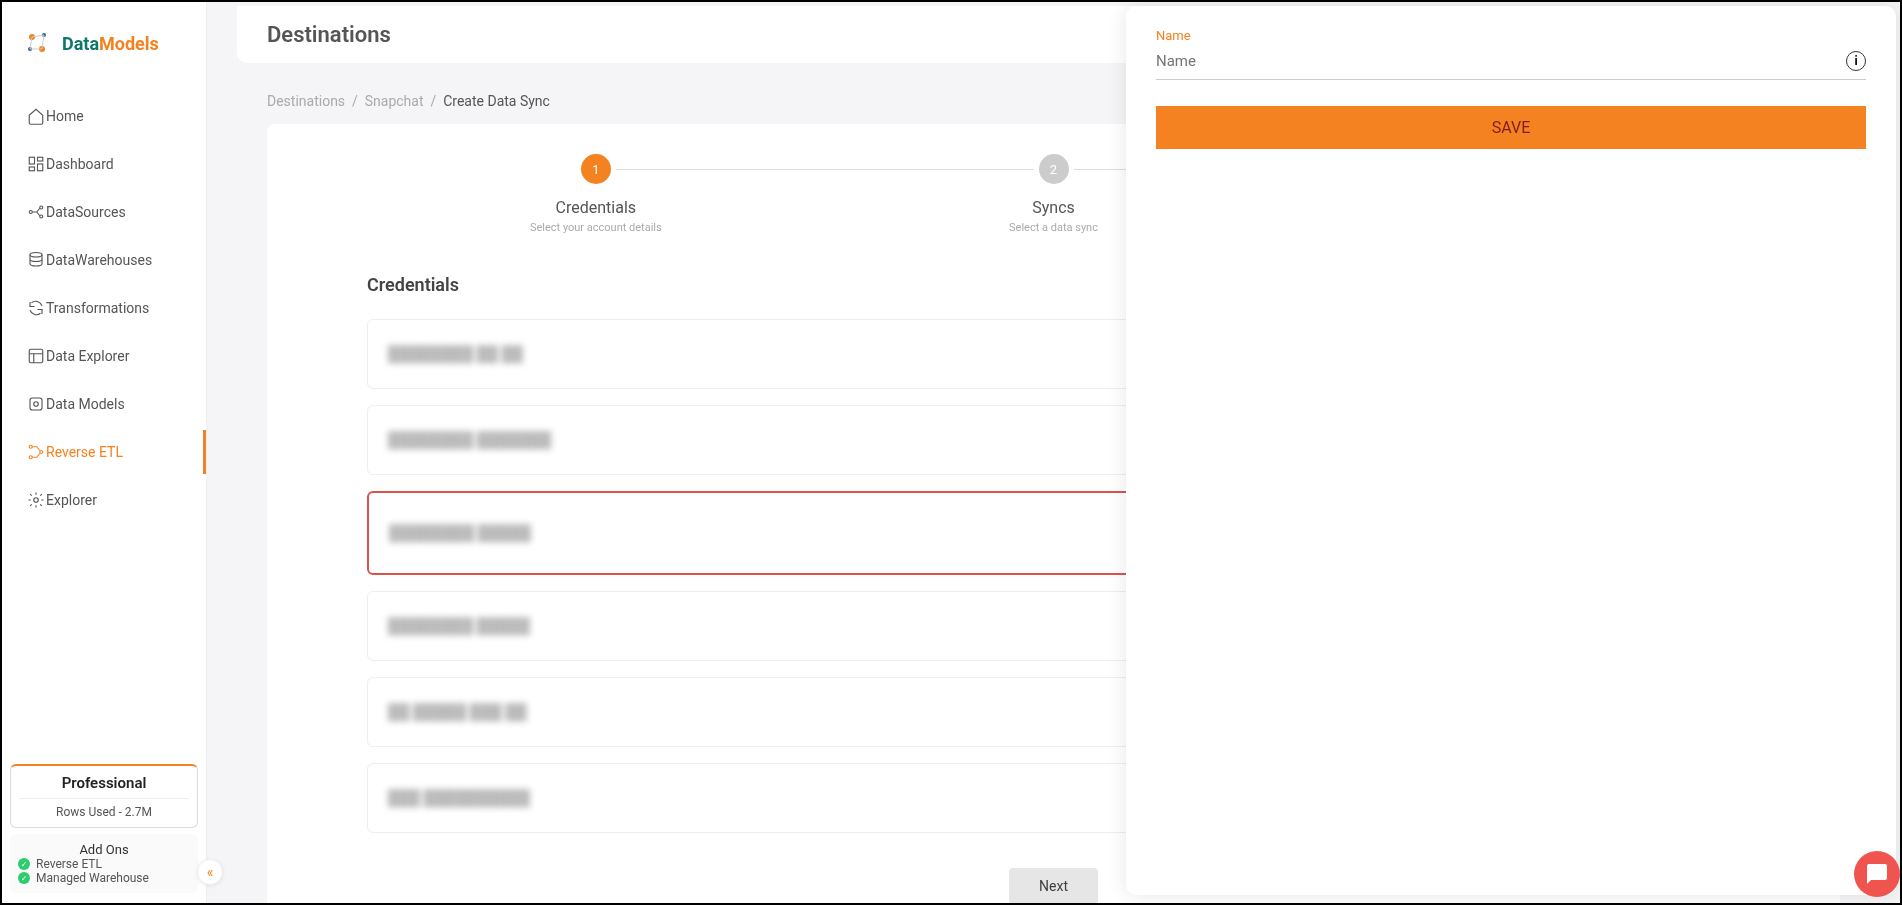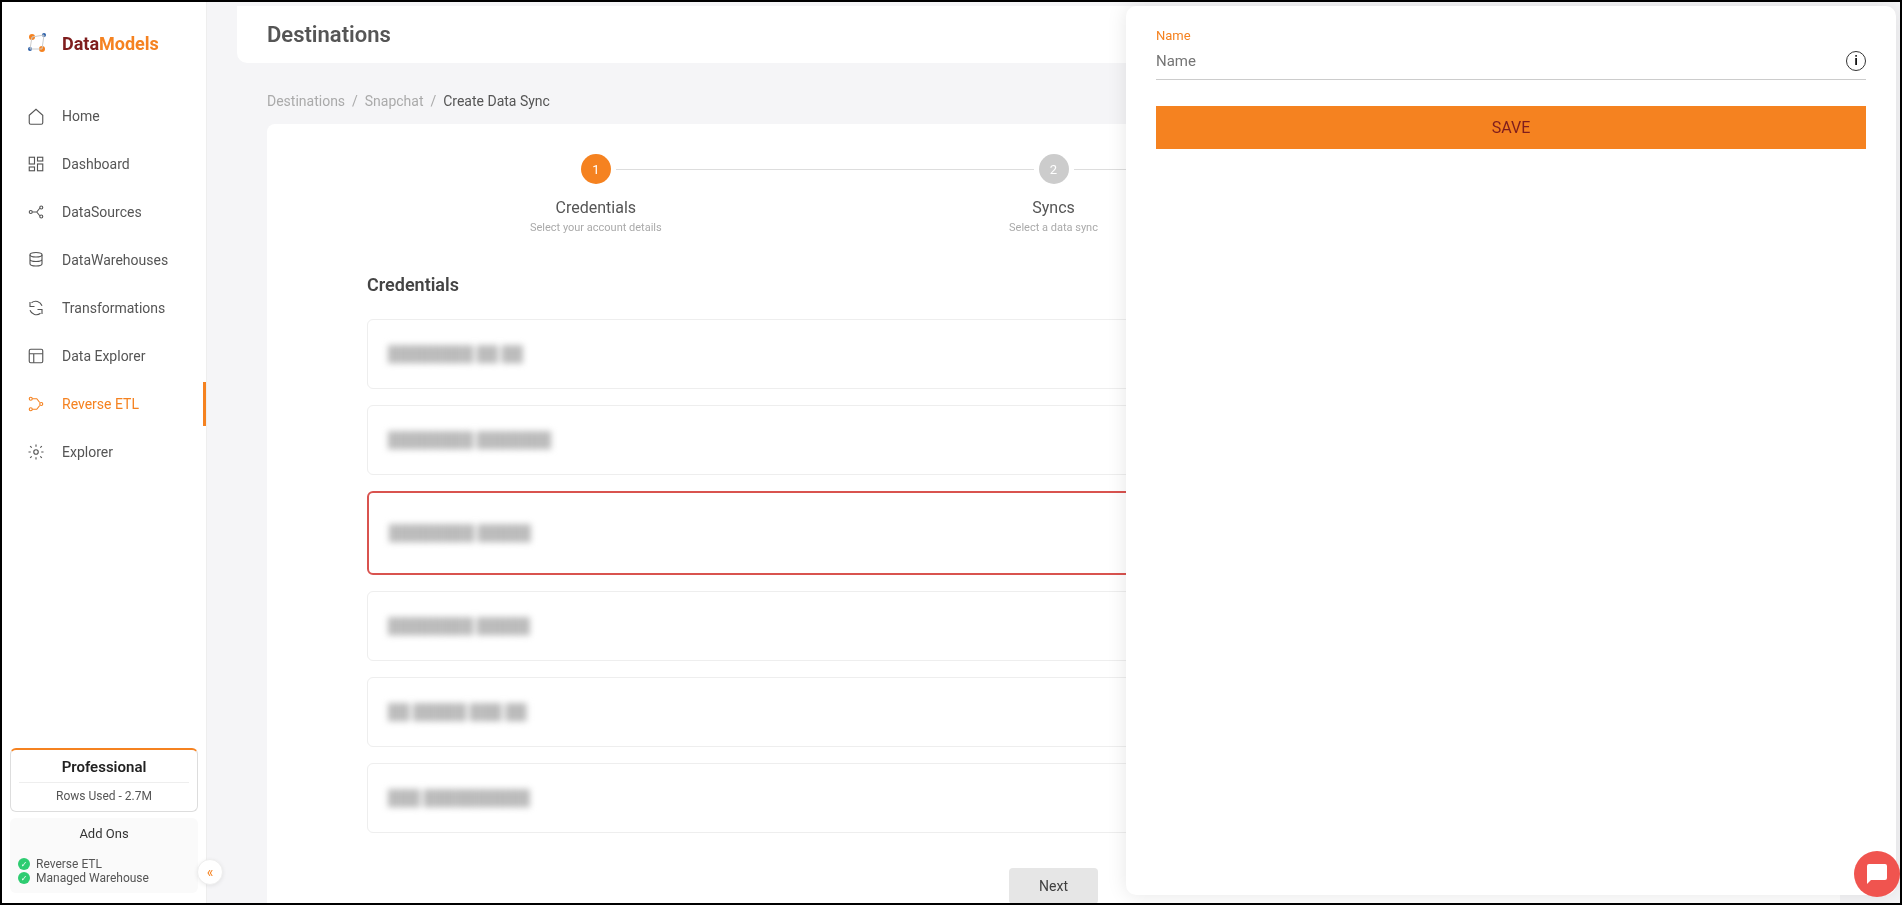--- a/index.html
+++ b/index.html
@@ -3,33 +3,33 @@
 <meta charset="utf-8">
 <style>
   * { box-sizing: border-box; margin: 0; padding: 0; font-family: -apple-system, BlinkMacSystemFont, "Segoe UI", Roboto, sans-serif; }
   body { background: #f5f5f7; width: 1902px; height: 905px; overflow: hidden; position: relative; border: 2px solid #000; }
 
   
   .sidebar { position: absolute; left: 0; top: 0; width: 205px; height: 100%; background: #fff; border-right: 1px solid #eee; }
   .logo { display: flex; align-items: center; padding: 25px 20px; gap: 8px; }
   .logo-icon { width: 32px; height: 32px; }
   .logo-text { font-size: 18px; font-weight: 700; }
-  .logo-text .dc1 { color: #7f1d1d; }
+  .logo-text .dc1 { color: #0f766e; }
   .logo-text .dc2 { color: #f58220; }
   .nav { display: flex; flex-direction: column; gap: 4px; padding: 10px 0; }
-  .nav-item { display: flex; align-items: center; gap: 16px; padding: 12px 24px; color: #555; font-size: 14px; cursor: pointer; border-right: 3px solid transparent; }
+  .nav-item { display: flex; align-items: center; gap: 0; padding: 12px 24px; color: #555; font-size: 14px; cursor: pointer; border-right: 3px solid transparent; }
   .nav-item.active { color: #f58220; border-right: 3px solid #f58220; }
   .nav-item .icon { width: 20px; height: 20px; display: inline-flex; align-items: center; justify-content: center; }
 
   .plan-box { position: absolute; bottom: 10px; left: 8px; width: 188px; }
   .plan-card { border: 1px solid #ddd; border-top: 2px solid #f58220; border-radius: 6px; background: #fff; padding: 8px; text-align: center; margin-bottom: 6px; }
   .plan-title { font-weight: 600; font-size: 15px; color: #222; }
   .plan-rows { font-size: 12px; color: #555; margin-top: 6px; padding-top:6px; border-top:1px solid #eee;}
   .addons { background: #fafafa; border-radius: 6px; padding: 8px; text-align: left; position: relative; }
-  .addons-title { font-size: 13px; color: #333; text-align: center; margin-bottom: 16px; }
+  .addons-title { font-size: 13px; color: #333; text-align: center; margin-bottom: 0; }
   .addon-row { font-size: 12px; color: #555; display:flex; align-items:center; gap:6px;}
   .green-dot { width:12px; height:12px; border-radius:50%; background:#2ecc71; display:inline-flex; align-items:center; justify-content:center; color:#fff; font-size:8px;}
 
   .collapse-btn { position: absolute; bottom: 18px; left: 195px; width: 26px; height: 26px; background: #fff; border: 1px solid #eee; border-radius: 50%; display: flex; align-items:center; justify-content:center; box-shadow: 0 1px 4px rgba(0,0,0,.08); color:#f58220; font-size:14px; cursor:pointer;}
 
   
   .main { position:absolute; left:205px; top:0; right:0; height:100%; padding: 0 30px; }
   .header { background:#fff; margin-top:4px; padding: 14px 30px; border-radius: 0 0 10px 10px; display:flex; align-items:center; justify-content:space-between;}
   .header h1 { font-size: 22px; color: #555; font-weight:600;}
   .search { display:flex; align-items:center; border:1px solid #ddd; border-radius:6px; padding:6px 10px; width: 180px; background:#fafafa;}
@@ -149,20 +149,29 @@
       </div>
     <div class="nav-item">
         <span class="icon">
           <svg width="18" height="18" viewBox="0 0 24 24" fill="none" stroke="#555" stroke-width="1.5">
             <rect x="3" y="3" width="18" height="18" rx="2"></rect>
             <path d="M3 9h18M9 21V9"></path>
           </svg>
         </span>
         <span>Data Explorer</span>
       </div>
+    <div class="nav-item">
+        <span class="icon">
+          <svg width="18" height="18" viewBox="0 0 24 24" fill="none" stroke="#555" stroke-width="1.5">
+            <rect x="4" y="4" width="16" height="16" rx="3"></rect>
+            <circle cx="12" cy="12" r="3"></circle>
+          </svg>
+        </span>
+        <span>Data Models</span>
+      </div>
     <div class="nav-item active">
         <span class="icon">
           <svg width="18" height="18" viewBox="0 0 24 24" fill="none" stroke="#f58220" stroke-width="1.5">
             <circle cx="5" cy="5" r="2"></circle>
             <circle cx="5" cy="19" r="2"></circle>
             <circle cx="19" cy="12" r="2"></circle>
             <path d="M7 5h6l4 5M7 19h6l4-5"></path>
           </svg>
         </span>
         <span>Reverse ETL</span>

